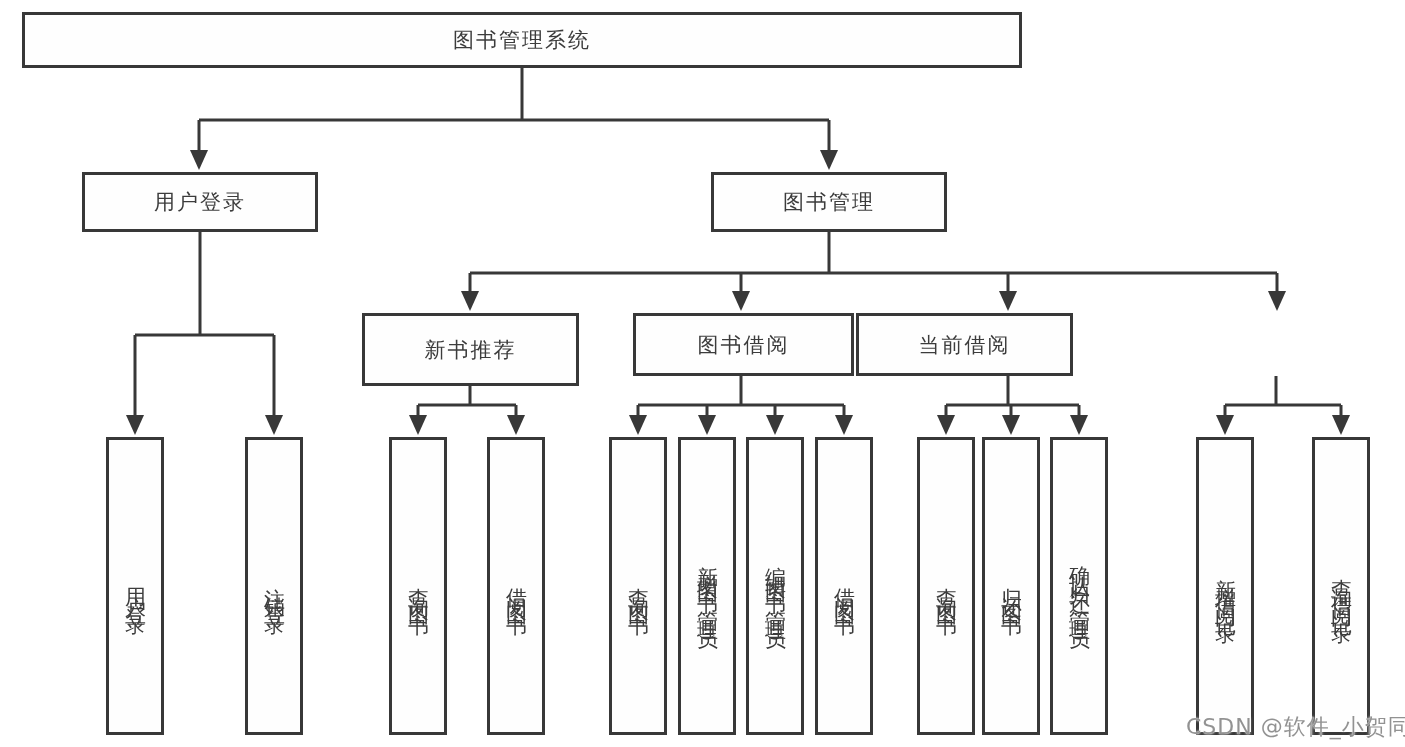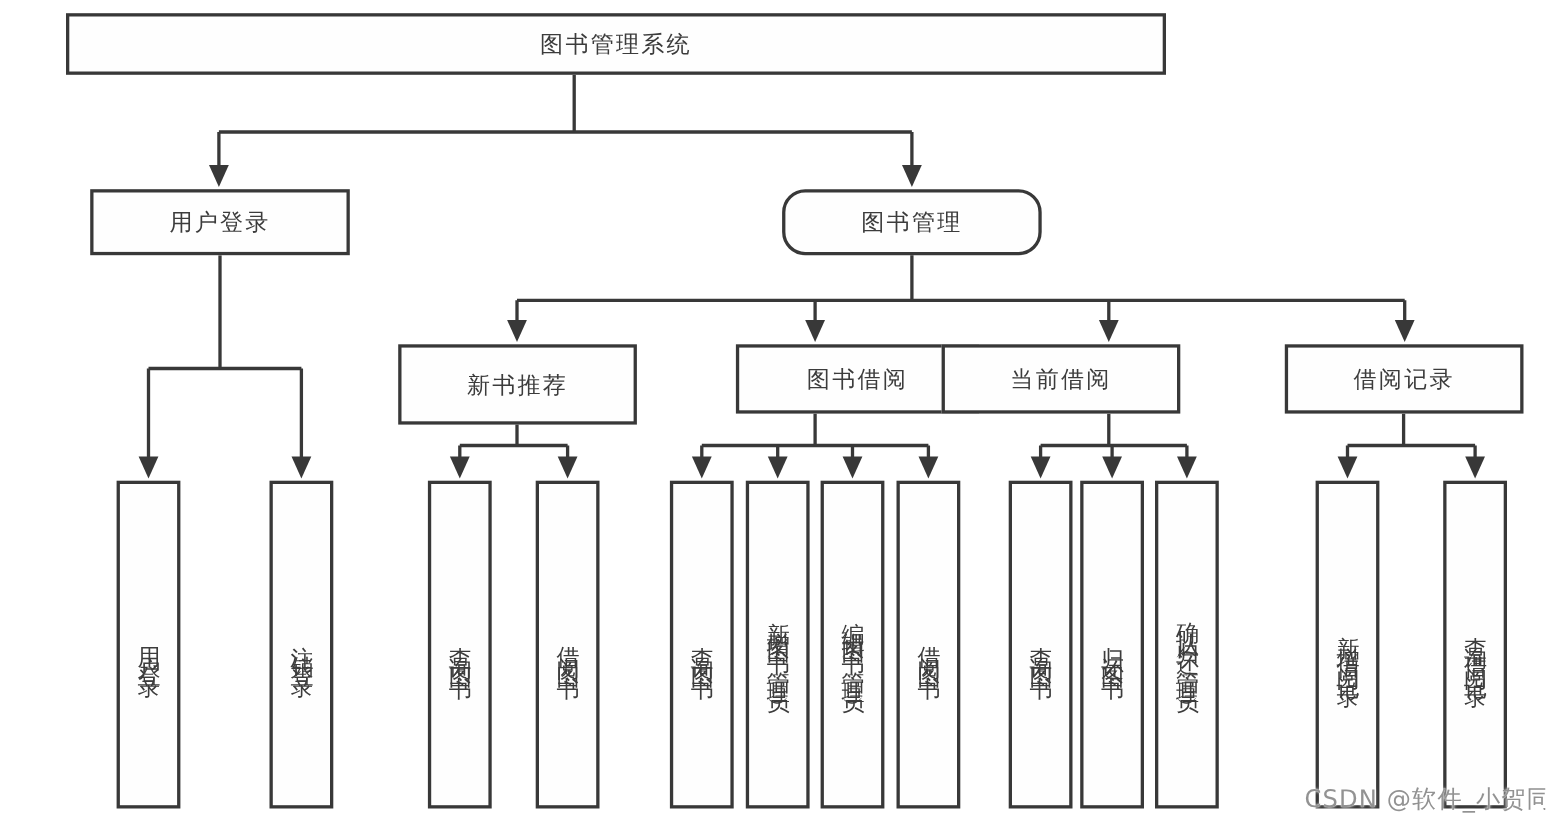--- a/index.html
+++ b/index.html
@@ -86,29 +86,28 @@
       <polygon points="766,415 784,415 775,435"></polygon>
       <polygon points="835,415 853,415 844,435"></polygon>
       <polygon points="937,415 955,415 946,435"></polygon>
       <polygon points="1002,415 1020,415 1011,435"></polygon>
       <polygon points="1070,415 1088,415 1079,435"></polygon>
       <polygon points="1216,415 1234,415 1225,435"></polygon>
       <polygon points="1332,415 1350,415 1341,435"></polygon>
     </g>
   </svg>
 
-  <div class="box" style="left:22px; top:12px; width:1000px; height:56px;margin-left:38px;">图书管理系统</div>
+  <div class="box" style="left:22px; top:12px; width:1000px; height:56px;">图书管理系统</div>
 
   <div class="box" style="left:82px; top:172px; width:236px; height:60px;">用户登录</div>
-  <div class="box" style="left:711px; top:172px; width:236px; height:60px;border-radius:21px;">图书管理</div>
+  <div class="box" style="left:711px; top:172px; width:236px; height:60px;">图书管理</div>
 
   <div class="box" style="left:362px; top:313px; width:217px; height:73px;">新书推荐</div>
-  <div class="box" style="left:633px; top:313px; width:221px; height:63px;margin-left:36px;">图书借阅</div>
+  <div class="box" style="left:633px; top:313px; width:221px; height:63px;">图书借阅</div>
   <div class="box" style="left:856px; top:313px; width:217px; height:63px;">当前借阅</div>
-  <div class="box" style="left:1168px; top:313px; width:217px; height:63px;">借阅记录</div>
 
   <div class="box leaf" style="left:106px; top:437px; width:58px; height:298px;">用户登录</div>
   <div class="box leaf" style="left:245px; top:437px; width:58px; height:298px;">注销登录</div>
 
   <div class="box leaf" style="left:389px; top:437px; width:58px; height:298px;">查询图书</div>
   <div class="box leaf" style="left:487px; top:437px; width:58px; height:298px;">借阅图书</div>
 
   <div class="box leaf" style="left:609px; top:437px; width:58px; height:298px;">查询图书</div>
   <div class="box leaf" style="left:678px; top:437px; width:58px; height:298px;">新增图书（管理员）</div>
   <div class="box leaf" style="left:746px; top:437px; width:58px; height:298px;">编辑图书（管理员）</div>

